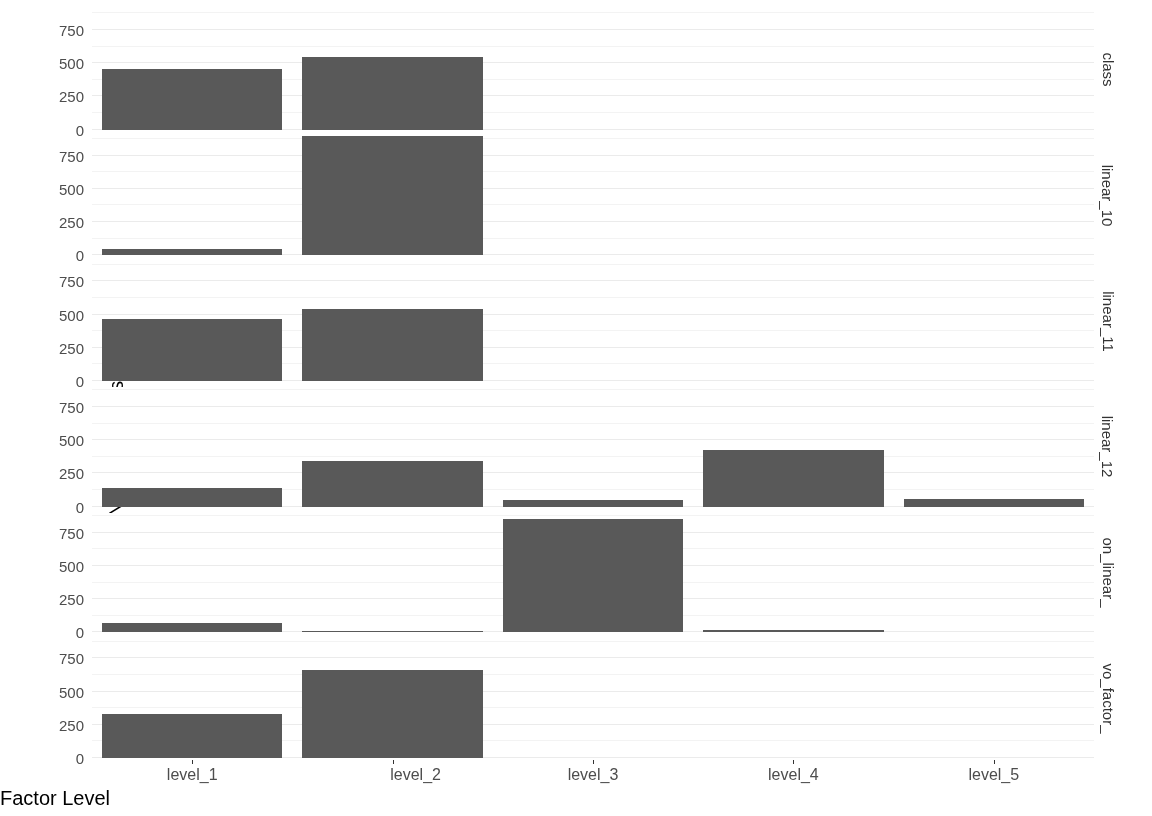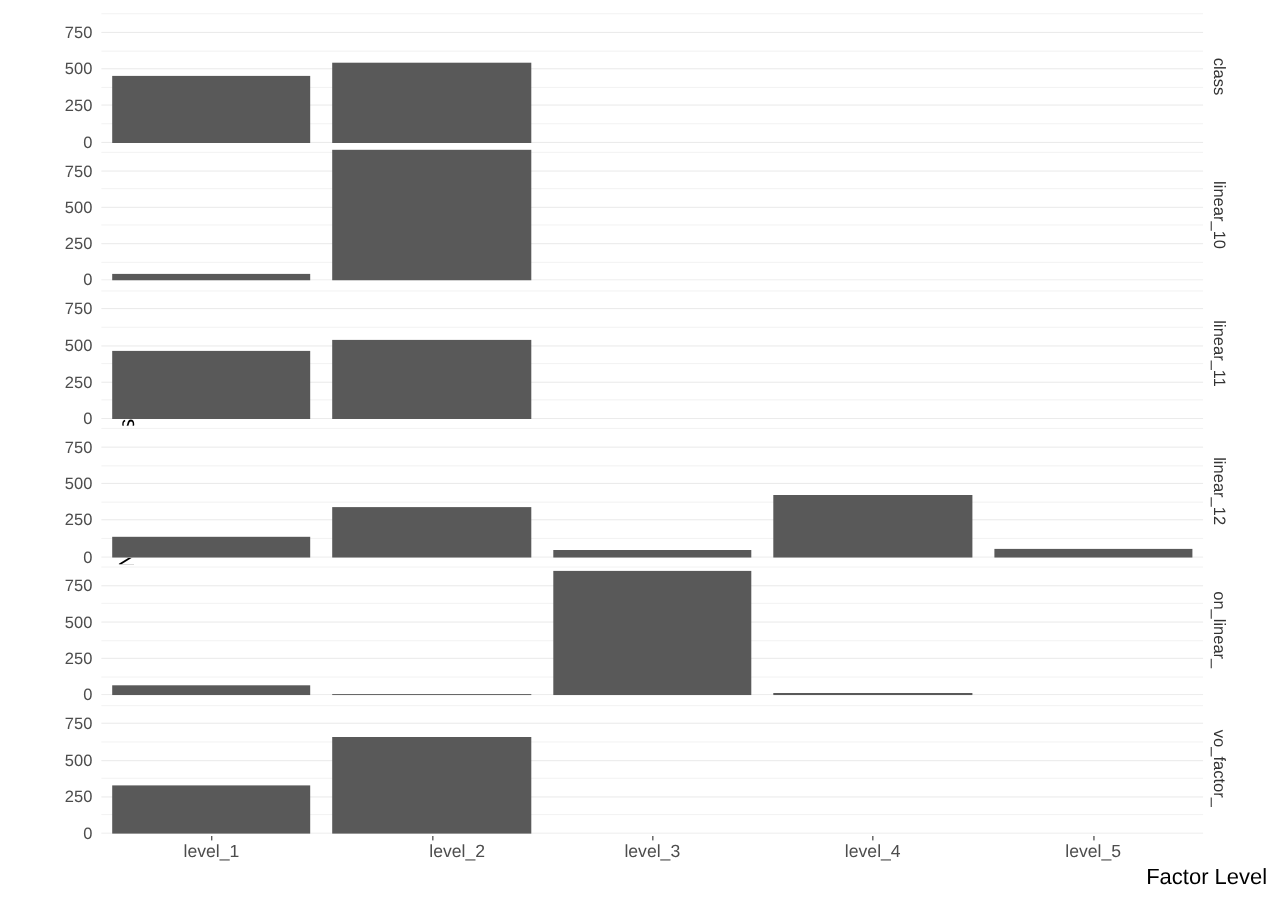--- a/index.html
+++ b/index.html
@@ -27,21 +27,21 @@
     transform-origin: center;
     font-size: 20px;
     color: #000;
     white-space: nowrap;
   }
   .x-axis-label {
     position: absolute;
     bottom: 6px;
     left: 0;
     right: 0;
-    text-align: right;
+    text-align: left;
     font-size: 20px;
     color: #000;
   }
   .panels {
     position: absolute;
     left: 92px;
     top: 10px;
     width: 1030px;
     height: 748px;
     display: flex;

